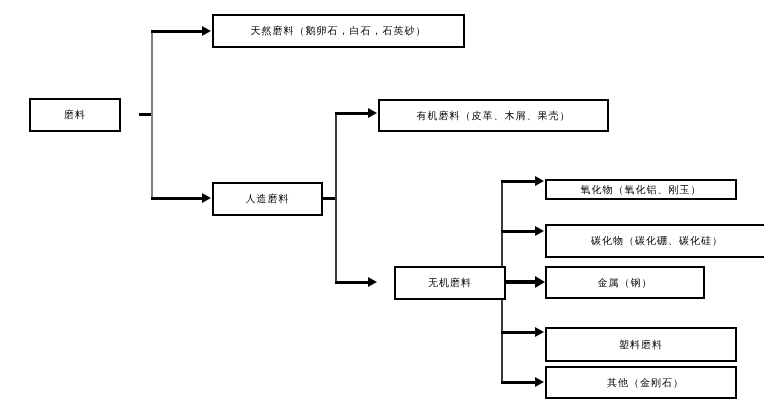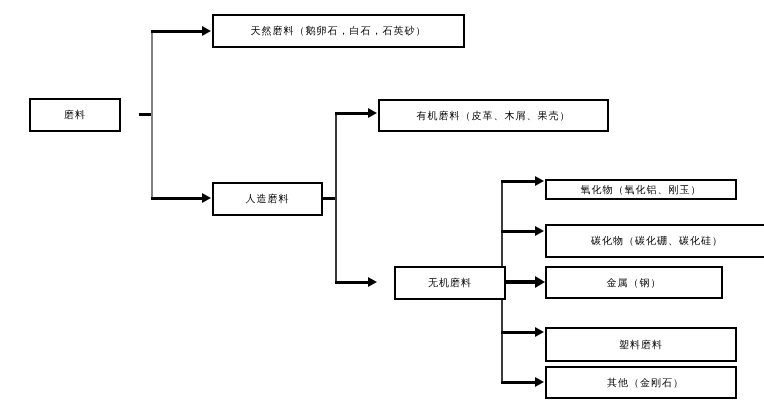--- a/index.html
+++ b/index.html
@@ -106,21 +106,21 @@
   </div>
 
   <div class="box" style="left:545px; top:165px; width:192px; height:21px;margin-top:14px;">
     <span>氧化物（氧化铝、刚玉）</span>
   </div>
 
   <div class="box" style="left:545px; top:224px; width:224px; height:34px;">
     <span>碳化物（碳化硼、碳化硅）</span>
   </div>
 
-  <div class="box" style="left:545px; top:266px; width:178px; height:33px;">
+  <div class="box" style="left:545px; top:266px; width:160px; height:33px;">
     <span>金属（钢）</span>
   </div>
 
   <div class="box" style="left:545px; top:327px; width:192px; height:35px;">
     <span>塑料磨料</span>
   </div>
 
   <div class="box" style="left:545px; top:366px; width:192px; height:33px;padding-left:9px;">
     <span>其他（金刚石）</span>
   </div>

